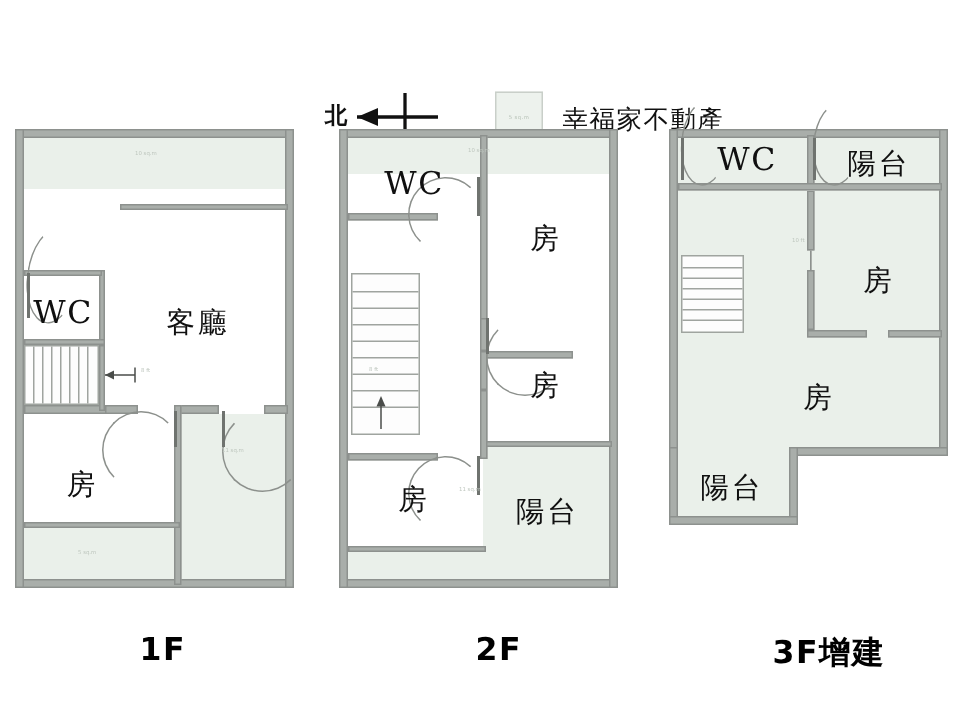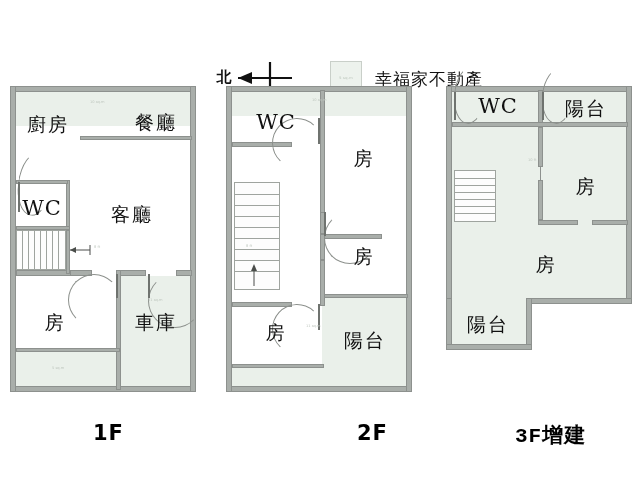--- a/index.html
+++ b/index.html
@@ -76,22 +76,22 @@
   .arrowtiny{position:absolute;}
 
   
   .caption{
     position:absolute;top:421px;
     font-family:"DejaVu Sans","Liberation Sans",sans-serif;
     font-size:21px;font-weight:700;color:#000;letter-spacing:1px;
     white-space:nowrap;
   }
   #cap1{left:93px;}
-  #cap2{left:317px;margin-left:40px;}
-  #cap3{left:515px;font-family:Liberation Mono, monospace;}
+  #cap2{left:317px;}
+  #cap3{left:515px;}
 
   
   .watermark{
     position:absolute;left:146px;top:216px;
     font-family:"DejaVu Sans","Liberation Sans",sans-serif;
     font-size:52px;font-weight:700;color:rgba(120,128,126,0.55);
     letter-spacing:4px;white-space:nowrap;
     pointer-events:none;
   }
 </style>
@@ -170,26 +170,23 @@
       </div>
       <div class="door" style="left:140px;top:190px;width:28px;height:26px;">
         <div class="arc" style="left:0;top:0;width:52px;height:52px;transform:rotate(0deg);"></div>
         <div class="leaf" style="left:0;top:0;width:2px;height:24px;"></div>
       </div>
 
       <span class="dim" style="left:82px;top:16px;">10 sq.m</span>
       <span class="dim" style="left:140px;top:214px;">11 sq.m</span>
       <span class="dim" style="left:44px;top:282px;">5 sq.m</span>
 
-      <span class="rlabel cjk" style="left:12px;top:28px;width:56px;">廚房</span>
-      <span class="rlabel cjk" style="left:120px;top:26px;width:56px;">餐廳</span>
       <span class="rlabel cjk" style="left:96px;top:118px;width:56px;">客廳</span>
       <span class="rlabel lat" style="left:10px;top:112px;width:48px;">WC</span>
       <span class="rlabel cjk" style="left:32px;top:226px;width:30px;">房</span>
-      <span class="rlabel cjk" style="left:120px;top:226px;width:56px;">車庫</span>
     </div>
   </div>
 
   <div class="plan" id="plan2">
     <div class="canvas">
 
       <div class="room addition" style="left:6px;top:6px;width:178px;height:26px;"></div>
       <div class="room plain" style="left:6px;top:32px;width:92px;height:26px;"></div>
       <div class="room plain" style="left:98px;top:32px;width:86px;height:106px;"></div>
       <div class="room plain" style="left:6px;top:58px;width:92px;height:164px;"></div>

